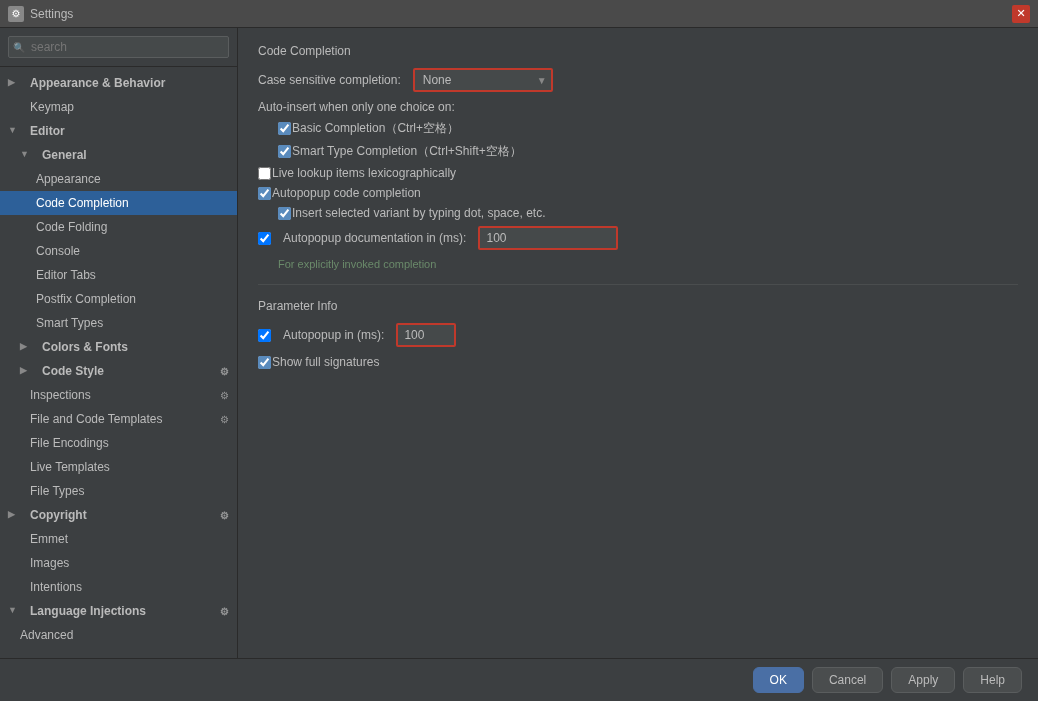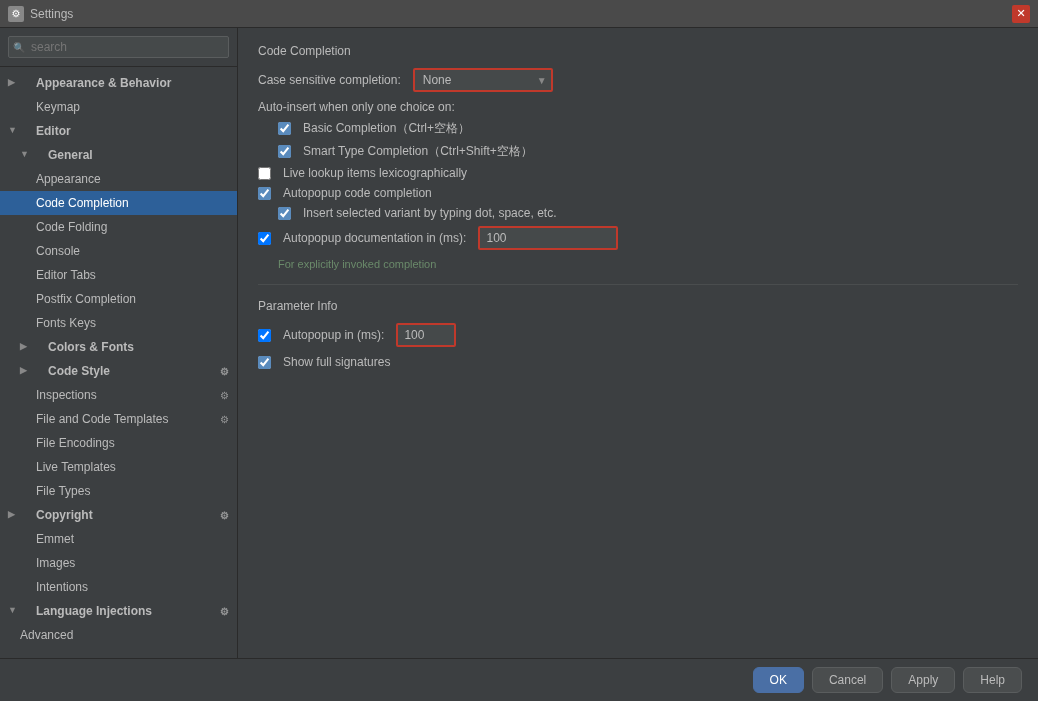--- a/index.html
+++ b/index.html
@@ -107,21 +107,21 @@
     .sidebar-tree::-webkit-scrollbar { width: 6px; }
     .sidebar-tree::-webkit-scrollbar-track { background: #3c3f41; }
     .sidebar-tree::-webkit-scrollbar-thumb { background: #5a5d5e; border-radius: 3px; }
 
     .tree-item {
       padding: 3px 8px;
       cursor: pointer;
       white-space: nowrap;
       display: flex;
       align-items: center;
-      gap: 18px;
+      gap: 12px;
       color: #bbbbbb;
       font-size: 12px;
       line-height: 1.5;
     }
     .tree-item.selected { background: #2d6099; color: #ffffff; }
     .tree-item.section-header { font-weight: bold; color: #bbbbbb; }
 
     .tree-item .arrow { font-size: 9px; color: #888; width: 10px; }
     .tree-item .arrow.down::before { content: '▼'; }
     .tree-item .arrow.right::before { content: '▶'; }
@@ -181,21 +181,21 @@
 
     .form-row label {
       color: #bbbbbb;
       font-size: 12px;
     }
 
     .checkbox-row {
       display: flex;
       align-items: center;
       margin-bottom: 6px;
-      gap: 12px;
+      gap: 1px;
     }
     .checkbox-row input[type=checkbox] {
       accent-color: #5a8bbd;
       width: 13px;
       height: 13px;
       cursor: pointer;
     }
     .checkbox-row label {
       color: #bbbbbb;
       font-size: 12px;
@@ -349,21 +349,21 @@
 
         <div class="tree-item indent-2">
           <span>Editor Tabs</span>
         </div>
 
         <div class="tree-item indent-2">
           <span>Postfix Completion</span>
         </div>
 
         <div class="tree-item indent-2">
-          <span>Fonts Keys</span>
+          <span>Smart Types</span>
         </div>
 
         <div class="tree-item indent-1 section-header">
           <span class="arrow right"></span>
           <span>Colors &amp; Fonts</span>
         </div>
 
         <div class="tree-item indent-1 section-header">
           <span class="arrow right"></span>
           <span>Code Style</span>

